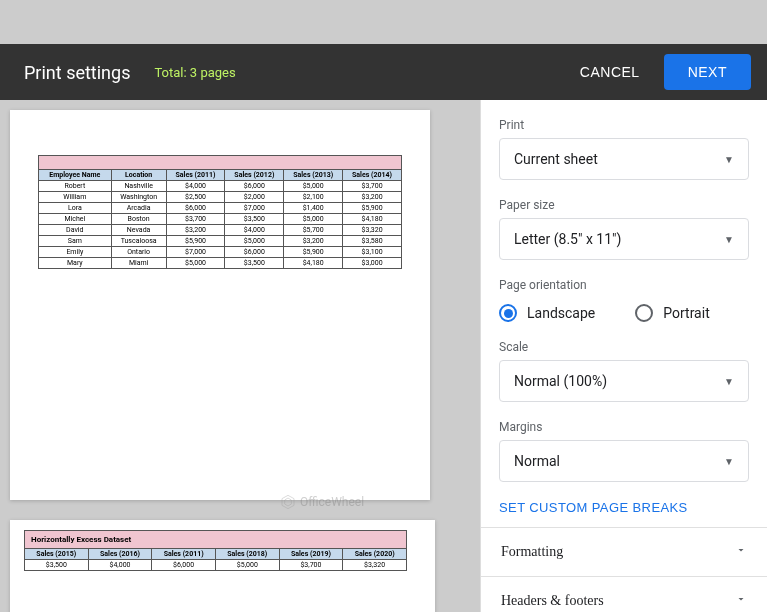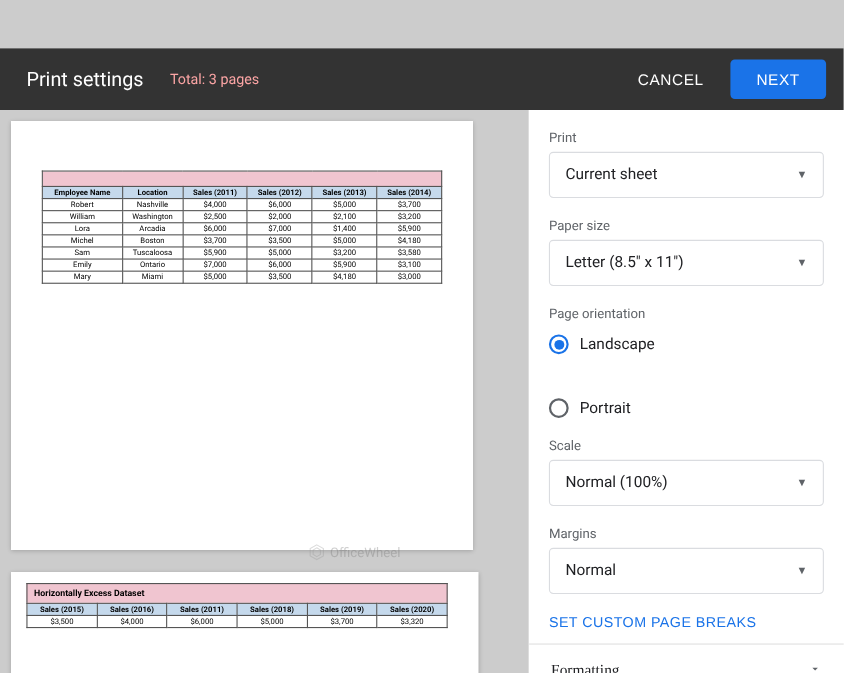--- a/index.html
+++ b/index.html
@@ -1,20 +1,20 @@
 <!DOCTYPE html>
 <html><head>
 <meta charset="utf-8">
 <style>
 * { margin: 0; padding: 0; box-sizing: border-box; }
 body { font-family: 'Google Sans', Roboto, Arial, sans-serif; width: 767px; height: 612px; overflow: hidden; background: #ccc; }
 
 .header { background: #333; color: #fff; height: 56px; display: flex; align-items: center; padding: 0 16px; margin-top: 44px; }
 .header-title { font-size: 18px; font-weight: 400; margin-left: 8px; }
-.header-total { font-size: 13px; color: #fca5a5; margin-left: 24px; }
+.header-total { font-size: 13px; color: #bef264; margin-left: 24px; }
 .header-spacer { flex: 1; }
 .cancel-btn { background: none; border: none; color: #fff; font-size: 14px; font-weight: 500; padding: 10px 16px; cursor: pointer; letter-spacing: 0.5px; }
 .next-btn { background: #1a73e8; border: none; color: #ffffff; font-size: 14px; font-weight: 500; padding: 10px 24px; cursor: pointer; border-radius: 4px; margin-left: 8px; letter-spacing: 0.5px; }
 
 .content { display: flex; height: calc(612px - 56px); }
 
 .preview { flex: 1; background: #ccc; overflow-y: auto; padding: 10px 10px; scrollbar-width: thin; }
 .preview::-webkit-scrollbar { width: 10px; }
 .preview::-webkit-scrollbar-thumb { background: #888; border-radius: 5px; }
 .preview::-webkit-scrollbar-track { background: #ddd; }
@@ -36,21 +36,21 @@
 
 .sidebar { width: 287px; background: #fff; padding: 18px 0 0 0; overflow-y: auto; border-left: 1px solid #ddd; }
 .sidebar::-webkit-scrollbar { width: 10px; }
 .sidebar::-webkit-scrollbar-thumb { background: #ccc; border-radius: 5px; }
 
 .field-group { padding: 0 18px 18px 18px; }
 .field-label { font-size: 12px; color: #5f6368; margin-bottom: 6px; display: block; }
 .select-box { width: 100%; border: 1px solid #dadce0; border-radius: 4px; padding: 12px 14px; font-size: 14px; color: #202124; display: flex; align-items: center; justify-content: space-between; cursor: pointer; background: #fff; }
 .select-box .arrow { color: #5f6368; font-size: 10px; }
 
-.radio-row { display: flex; gap: 40px; padding-top: 6px; flex-direction: column; }
+.radio-row { display: flex; gap: 40px; padding-top: 6px; }
 .radio-opt { display: flex; align-items: center; gap: 10px; font-size: 14px; color: #202124; cursor: pointer; }
 .radio { width: 18px; height: 18px; border: 2px solid #5f6368; border-radius: 50%; display: flex; align-items: center; justify-content: center; }
 .radio.checked { border-color: #1a73e8; }
 .radio.checked::after { content: ''; width: 9px; height: 9px; background: #1a73e8; border-radius: 50%; }
 
 .link-btn { color: #1a73e8; font-size: 13px; font-weight: 500; letter-spacing: 0.4px; background: none; border: none; cursor: pointer; padding: 0 18px 12px 18px; display: block; }
 
 .divider { height: 1px; background: #e0e0e0; margin: 0; }
 .expand-row { display: flex; align-items: center; justify-content: space-between; padding: 16px 20px; font-size: 14px; color: #202124; cursor: pointer; font-family: Liberation Serif, serif; }
 .expand-row .chev { color: #5f6368; }
@@ -108,20 +108,28 @@
               <td>$1,400</td>
               <td>$5,900</td>
             </tr>
             <tr>
               <td>Michel</td>
               <td>Boston</td>
               <td>$3,700</td>
               <td>$3,500</td>
               <td>$5,000</td>
               <td>$4,180</td>
+            </tr>
+            <tr>
+              <td>David</td>
+              <td>Nevada</td>
+              <td>$3,200</td>
+              <td>$4,000</td>
+              <td>$5,700</td>
+              <td>$3,320</td>
             </tr>
             <tr>
               <td>Sam</td>
               <td>Tuscaloosa</td>
               <td>$5,900</td>
               <td>$5,000</td>
               <td>$3,200</td>
               <td>$3,580</td>
             </tr>
             <tr>

